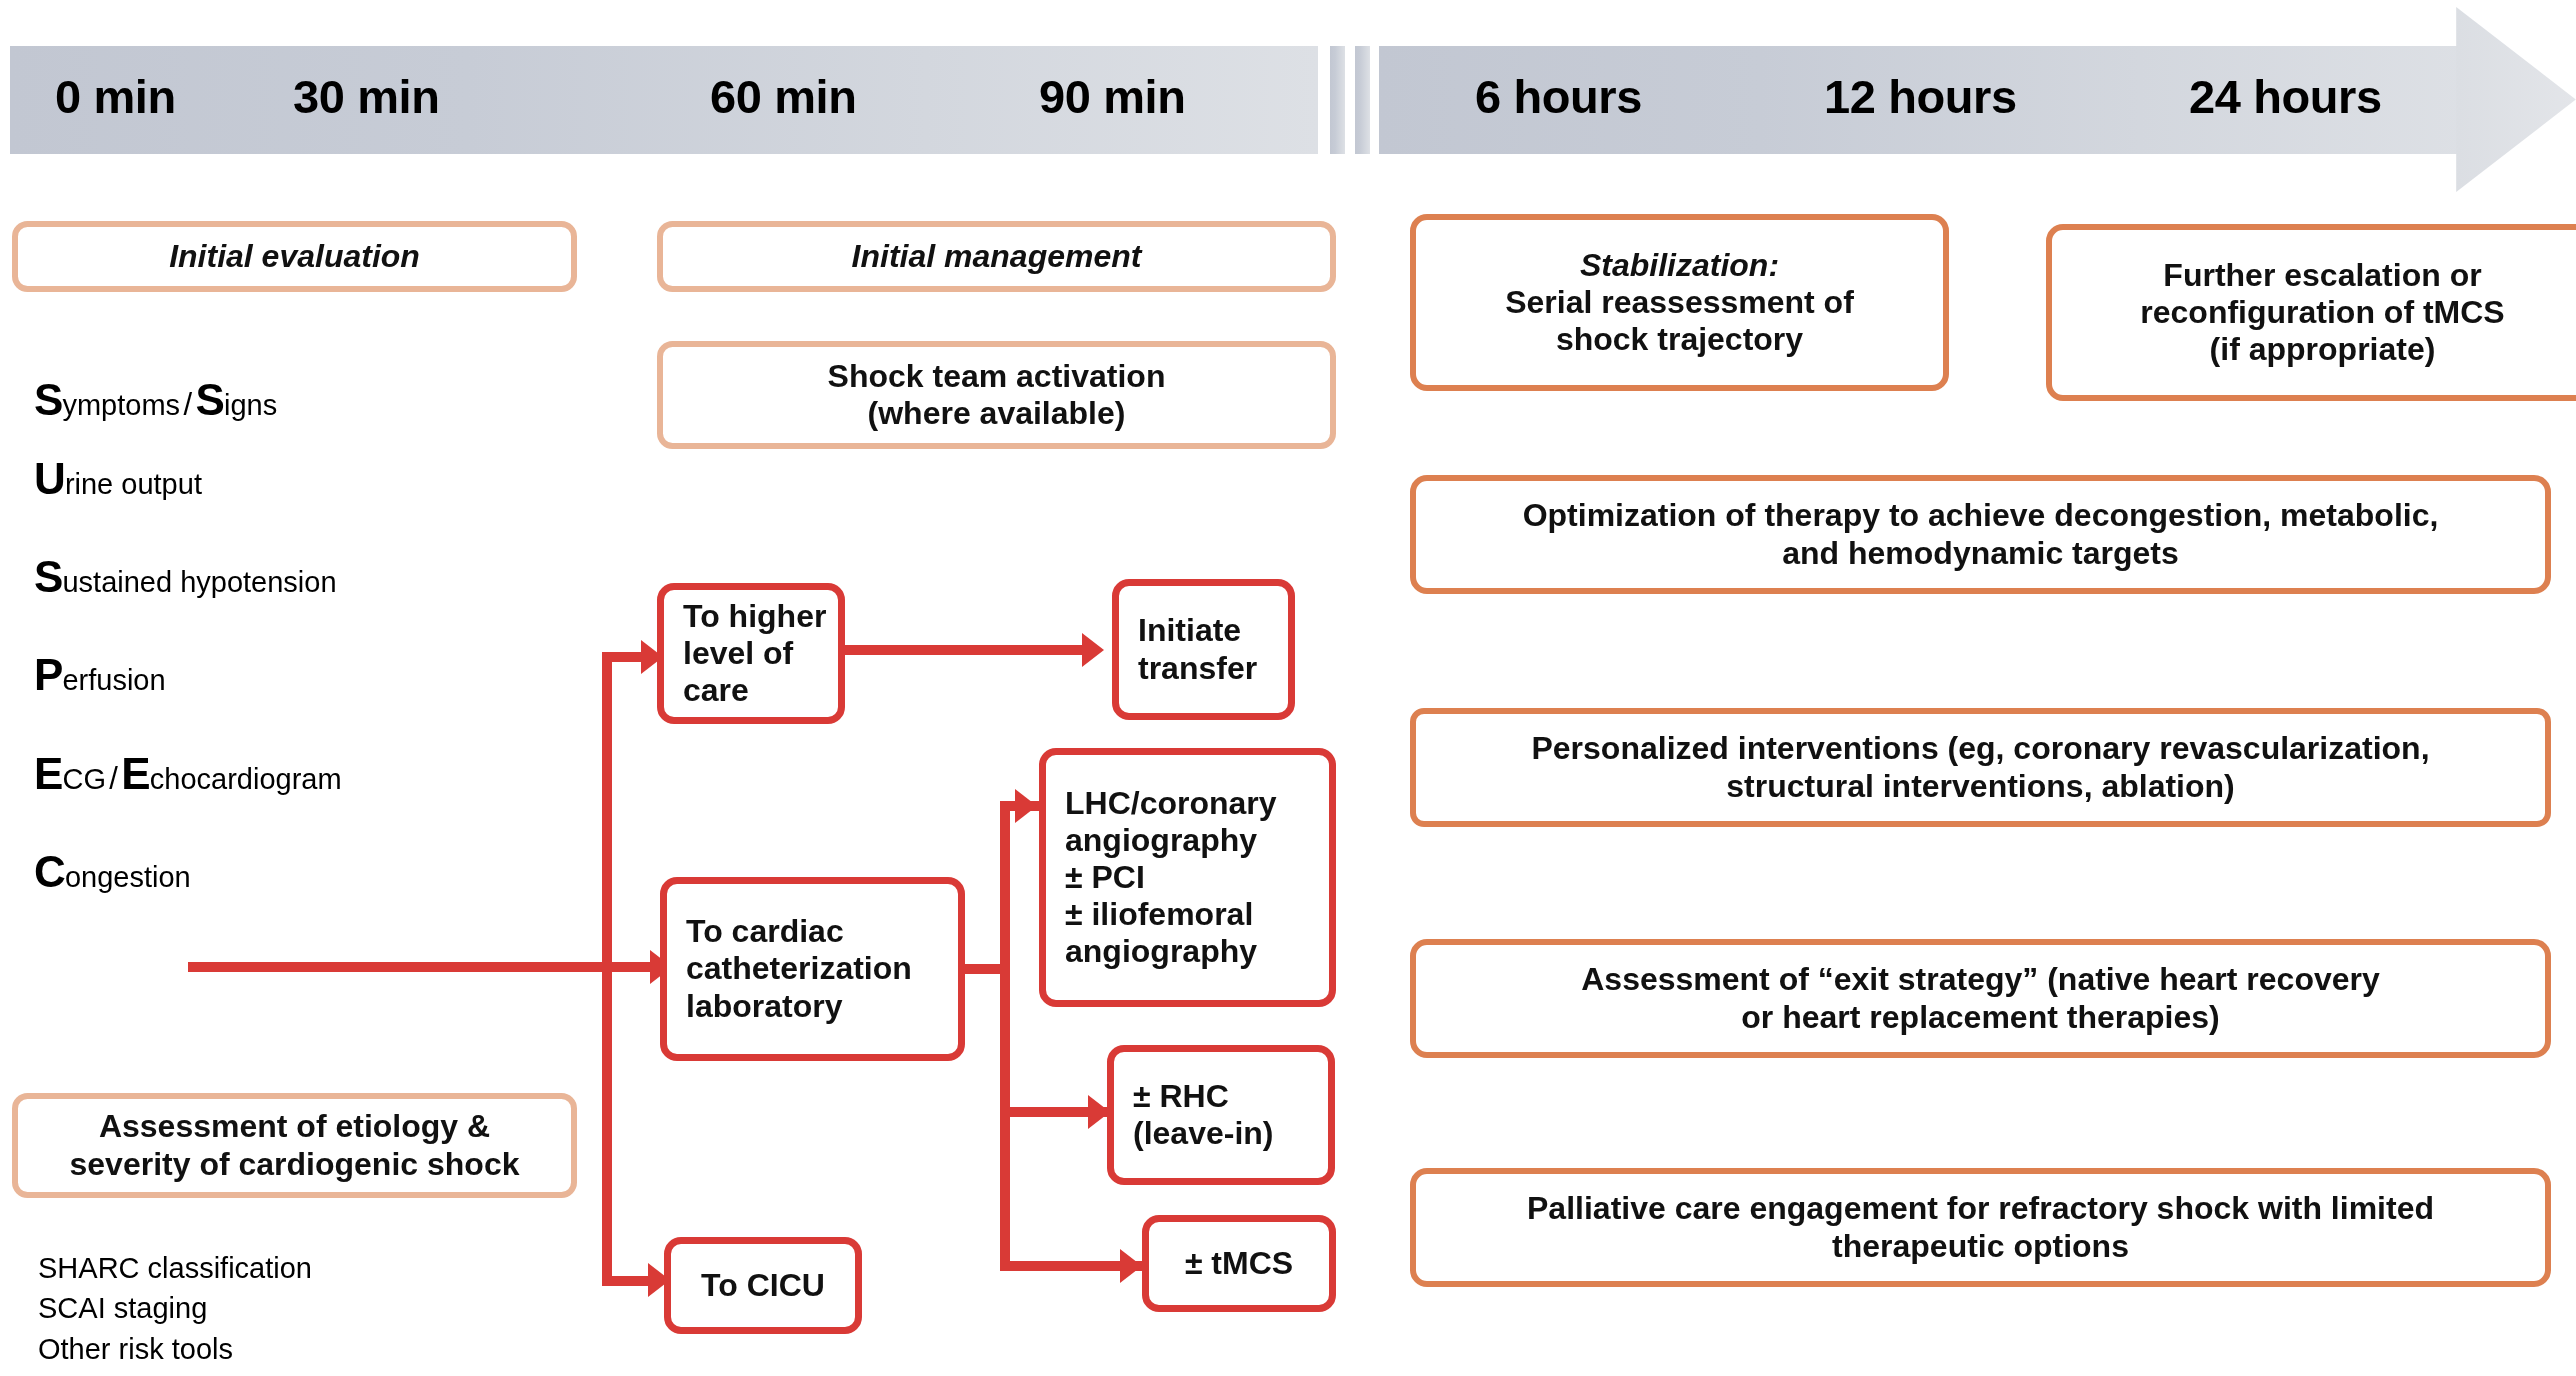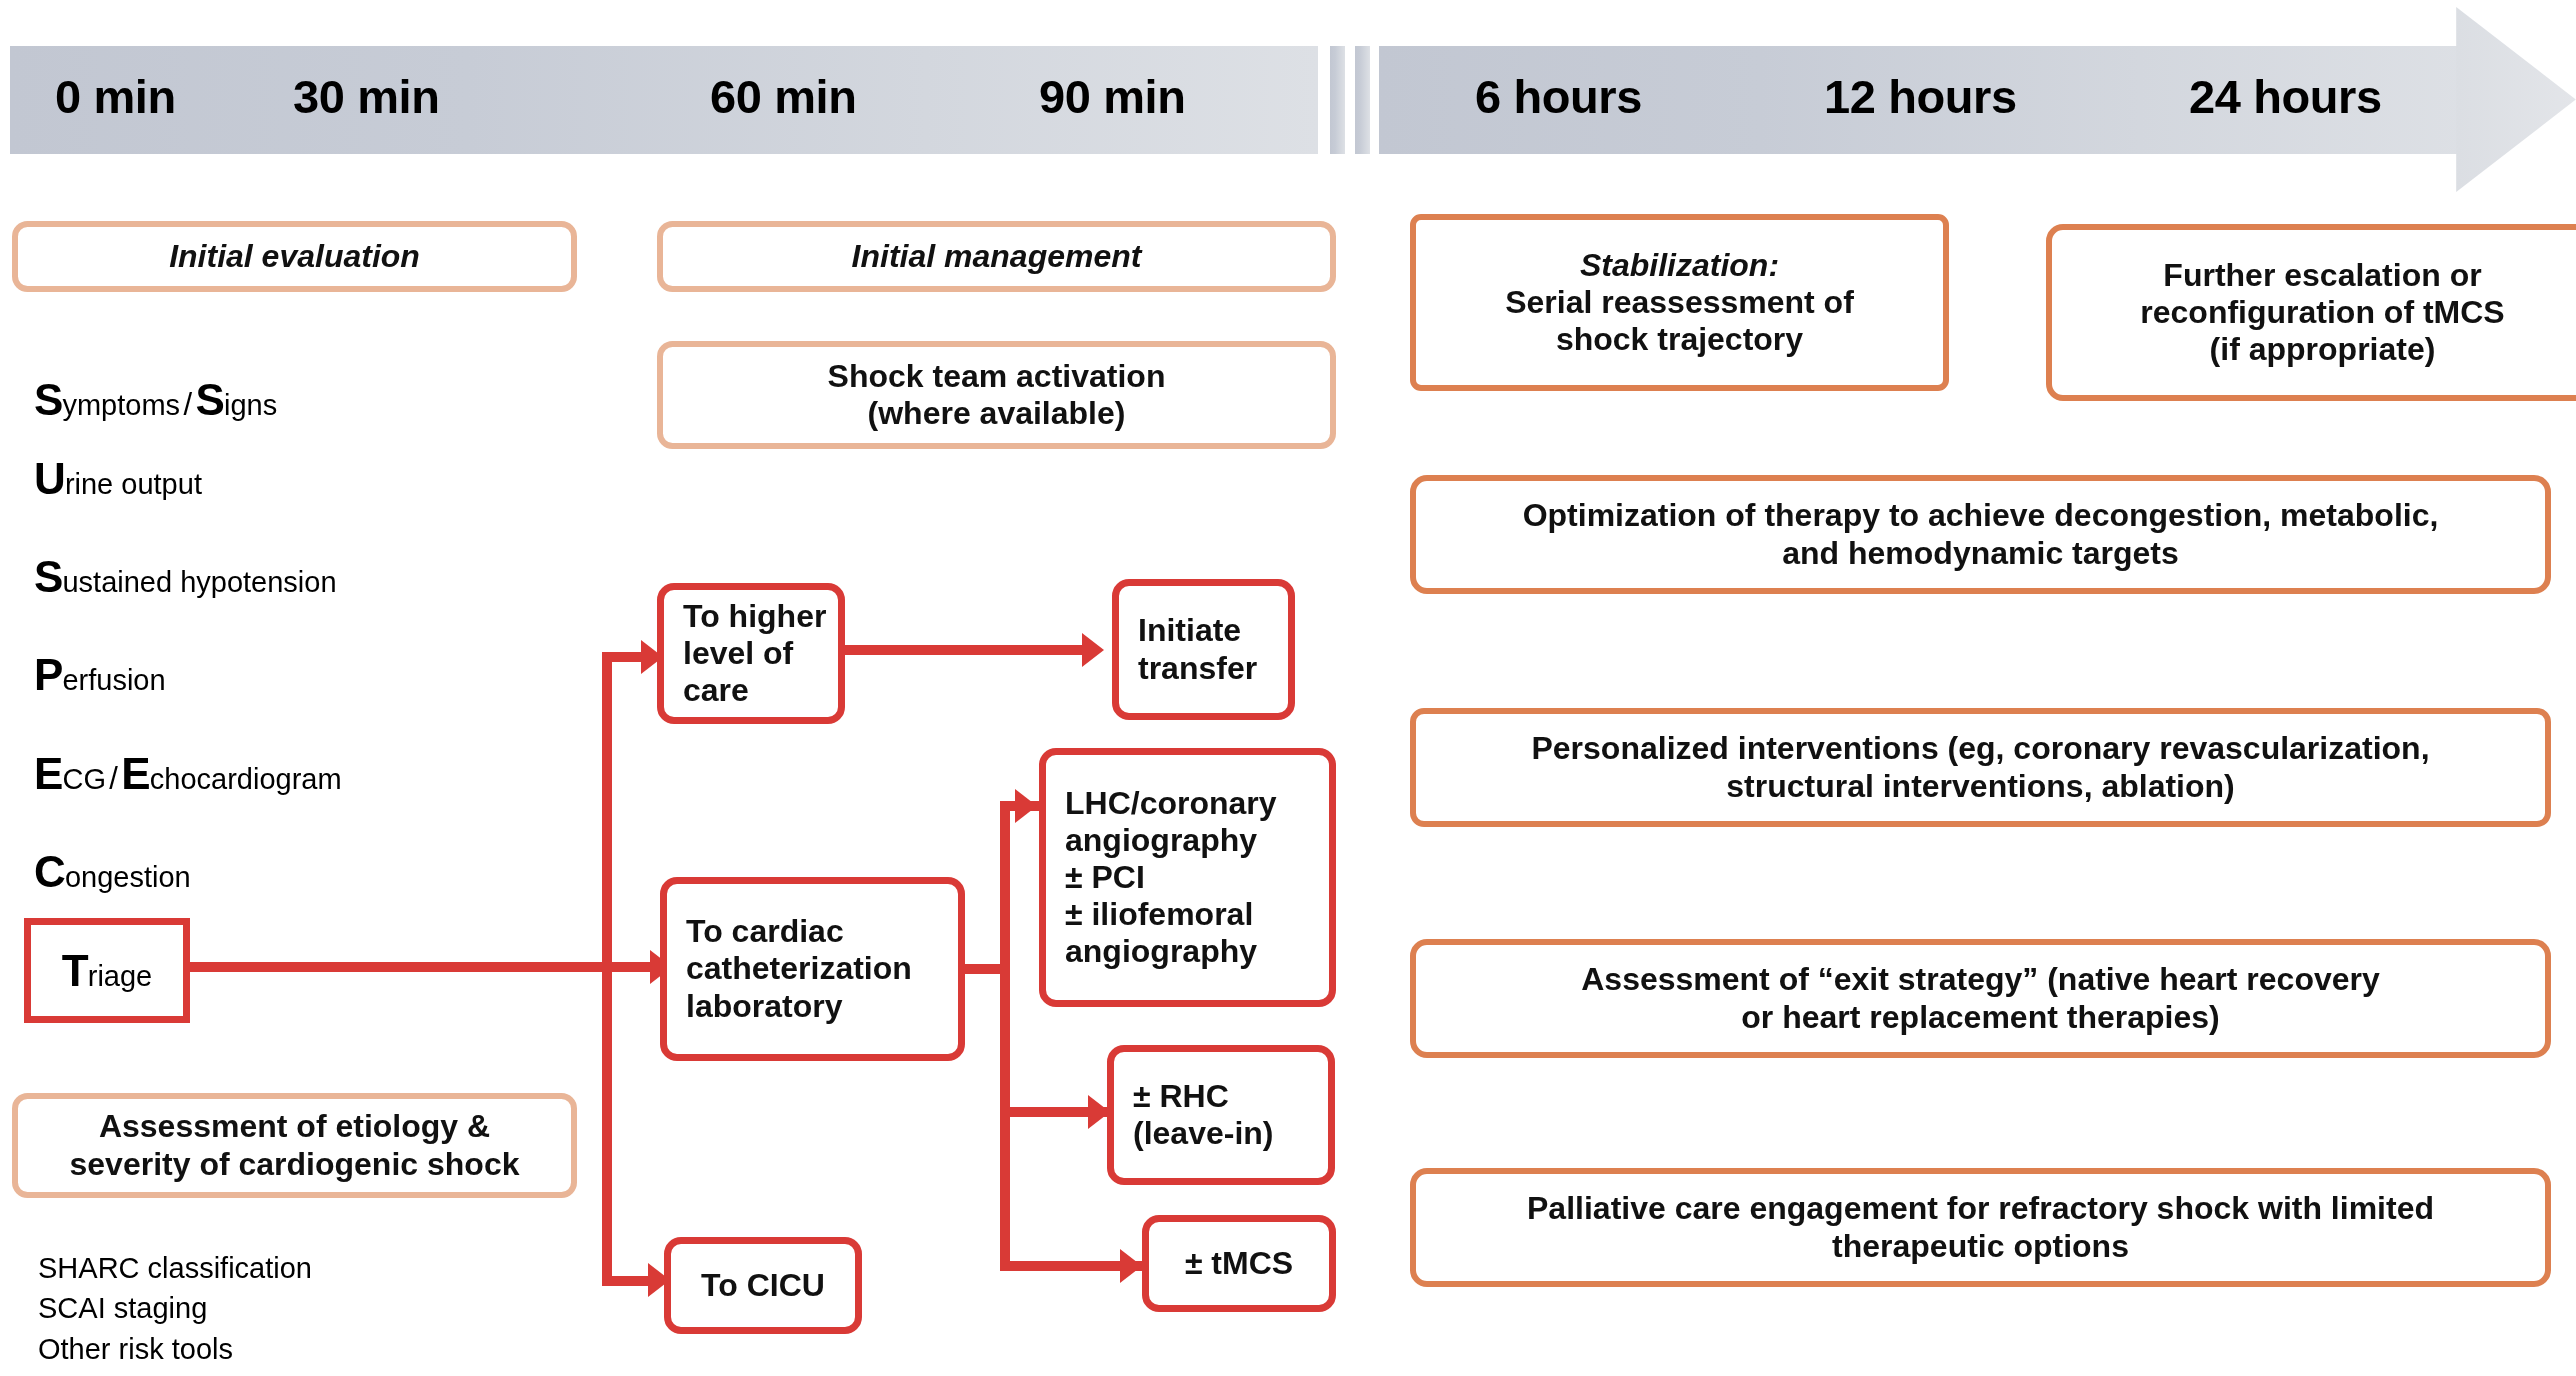--- a/index.html
+++ b/index.html
@@ -175,23 +175,20 @@
   </div>
 
   <div class="suspect" style="left:34px;top:752px;">
     <span class="cap">E</span><span class="sm">CG</span><span class="slash">/</span><span class="cap">E</span><span class="sm">chocardiogram</span>
   </div>
 
   <div class="suspect" style="left:34px;top:850px;">
     <span class="cap">C</span><span class="sm">ongestion</span>
   </div>
 
-  <div class="box box-red-square" style="left:24px;top:918px;width:166px;height:105px;">
-    <span class="suspect" style="position:static;"><span class="cap">T</span><span class="sm">riage</span></span>
-  </div>
 
   <div class="box box-peach" style="left:12px;top:1093px;width:565px;height:105px;flex-direction:column;">
     <span class="b-txt">Assessment of etiology &amp;</span>
     <span class="b-txt">severity of cardiogenic shock</span>
   </div>
 
   <div class="riskline" style="left:38px;top:1254px;">
     <b>SHARC</b><span> classification</span>
   </div>
   <div class="riskline" style="left:38px;top:1294px;">
@@ -267,21 +264,21 @@
 
   <div class="box box-red left-align" style="left:1107px;top:1045px;width:228px;height:140px;flex-direction:column;align-items:flex-start;justify-content:center;">
     <span class="b-txt">± RHC</span>
     <span class="b-txt">(leave-in)</span>
   </div>
 
   <div class="box box-red" style="left:1142px;top:1215px;width:194px;height:97px;">
     <span class="b-txt">± tMCS</span>
   </div>
 
-  <div class="box box-orange" style="left:1410px;top:214px;width:539px;height:177px;flex-direction:column;border-radius:11px;">
+  <div class="box box-orange" style="left:1410px;top:214px;width:539px;height:177px;flex-direction:column;">
     <span class="b-txt" style="font-style:italic;">Stabilization:</span>
     <span class="b-txt">Serial reassessment of</span>
     <span class="b-txt">shock trajectory</span>
   </div>
 
   <div class="box box-orange" style="left:1998px;top:224px;width:553px;height:177px;flex-direction:column;margin-left:48px;">
     <span class="b-txt">Further escalation or</span>
     <span class="b-txt">reconfiguration of tMCS</span>
     <span class="b-txt">(if appropriate)</span>
   </div>

